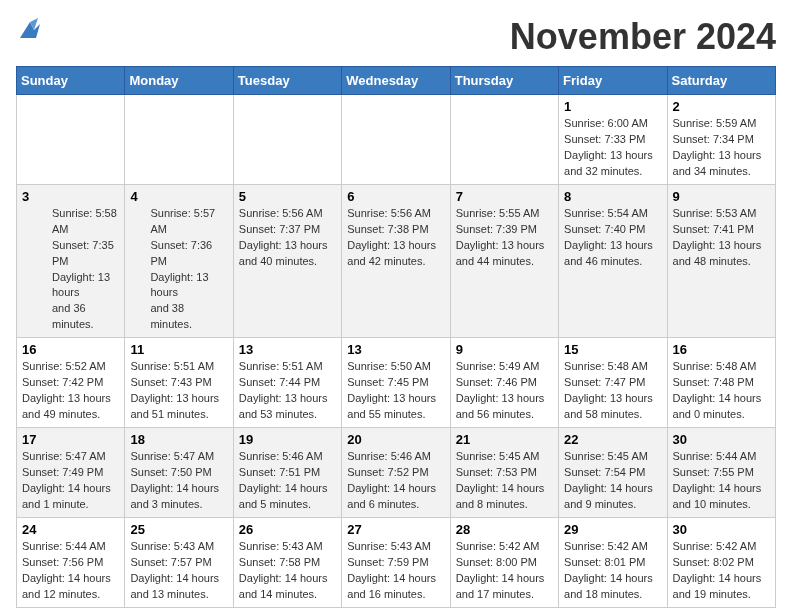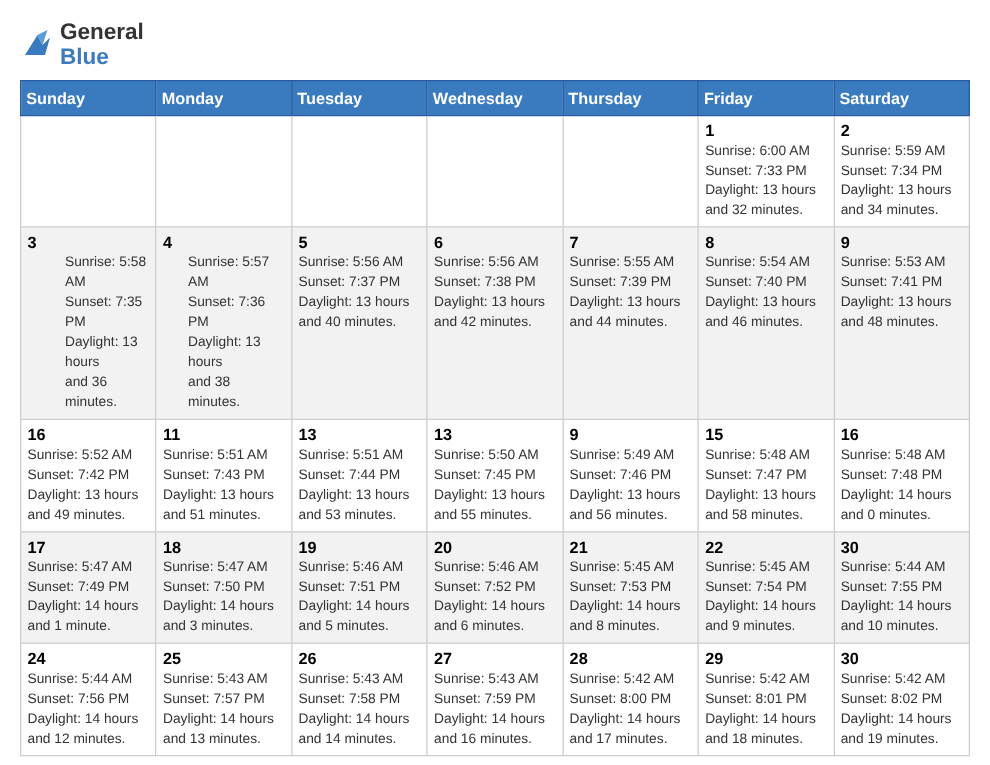--- a/index.html
+++ b/index.html
@@ -100,26 +100,23 @@
   </style>
 </head>
 <body>
 
 <div class="header">
   <div class="logo">
     <svg class="logo-bird" viewBox="0 0 28 28" xmlns="http://www.w3.org/2000/svg">
       <polygon points="4,22 14,6 18,14 24,8 20,22" fill="#3a7abf"></polygon>
       <polygon points="14,6 22,2 18,14" fill="#5a9ad5"></polygon>
     </svg>
-    <div class="logo-text">
-      <span class="general">General</span><br>
-      <span class="blue">Blue</span>
-    </div>
   </div>
   <div class="title-block">
+    <div class="month-title">November 2024</div>
   </div>
 </div>
 
 <table class="calendar">
   <thead>
     <tr id="header-row">
         <th>Sunday</th>
         <th>Monday</th>
         <th>Tuesday</th>
         <th>Wednesday</th>

